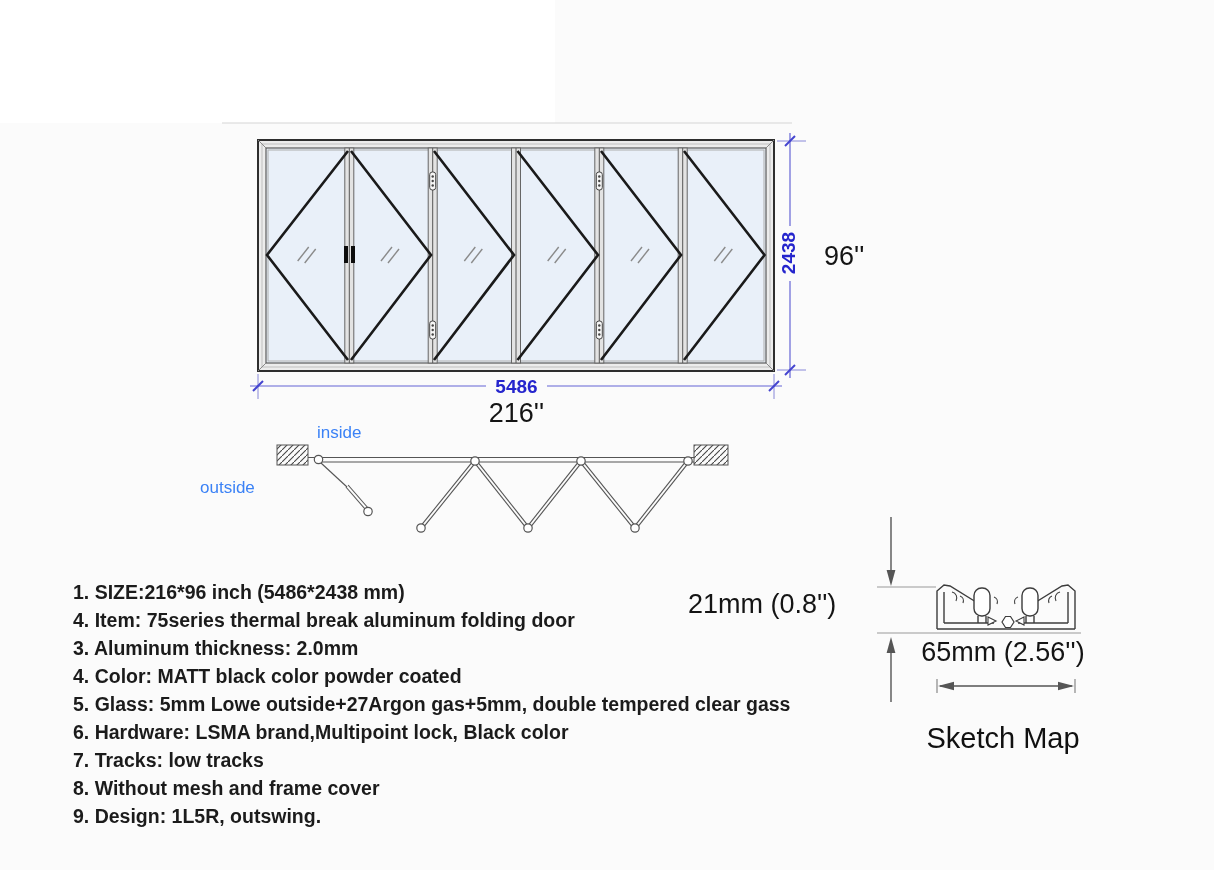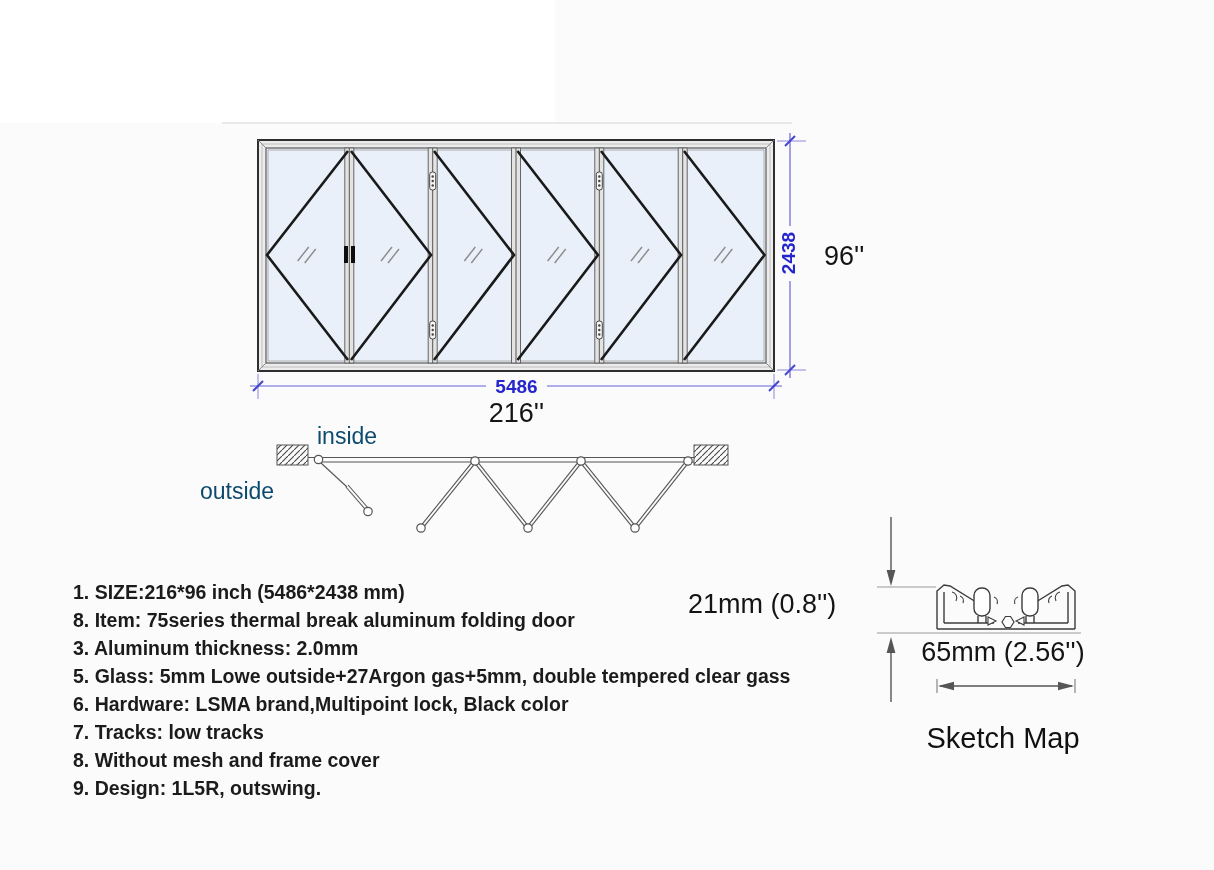--- a/index.html
+++ b/index.html
@@ -10,21 +10,21 @@
     color:#141414;
   }
   .white-patch{
     position:absolute; left:0; top:0; width:555px; height:123px;
     background:#ffffff;
   }
   .art{ position:absolute; left:0; top:0; }
   .txt{ position:absolute; white-space:nowrap; }
   .dim-blue{ color:#2525cd; font-weight:bold; font-size:19px; }
   .dim-black{ font-size:27px; color:#141414; }
-  .label{ font-size:23px; color:#0c4a6e; }
+  .label{ font-size:17px; color:#3b82f6; }
   .center{ text-align:center; }
   .right{ }
   .rot90{ transform:rotate(-90deg); transform-origin:center center; }
   .specs{
     position:absolute; left:73px; top:578px;
     font-size:19.5px; color:#1b1b1b;
   }
   .spec-line{ height:28px; line-height:28px;font-weight:bold; }
   .sketch-title{ font-size:29px; color:#111; }
 </style>
@@ -260,22 +260,23 @@
   <div class="txt dim-blue center rot90" style="left:758px; top:243px; width:60px; height:20px;">2438</div>
 
   <div class="txt dim-black" style="left:824px; top:241px;">96''</div>
 
   <div class="txt label" style="left:317px; top:423px;">inside</div>
 
   <div class="txt label" style="left:200px; top:478px;">outside</div>
 
   <div class="specs">
     <div class="spec-line">1. SIZE:216*96 inch (5486*2438 mm)</div>
-    <div class="spec-line">8. Item: 75series thermal break aluminum folding door</div>
+    <div class="spec-line">4. Item: 75series thermal break aluminum folding door</div>
     <div class="spec-line">3. Aluminum thickness: 2.0mm</div>
+    <div class="spec-line">4. Color: MATT black color powder coated</div>
     <div class="spec-line">5. Glass: 5mm Lowe outside+27Argon gas+5mm, double tempered clear gass</div>
     <div class="spec-line">6. Hardware: LSMA brand,Multipoint lock, Black color</div>
     <div class="spec-line">7. Tracks: low tracks</div>
     <div class="spec-line">8. Without mesh and frame cover</div>
     <div class="spec-line">9. Design: 1L5R, outswing.</div>
   </div>
 
   <div class="txt dim-black right" style="left:688px; top:589px; width:182px;">21mm (0.8'')</div>
 
   <div class="txt dim-black center" style="left:912px; top:637px; width:182px;">65mm (2.56'')</div>

